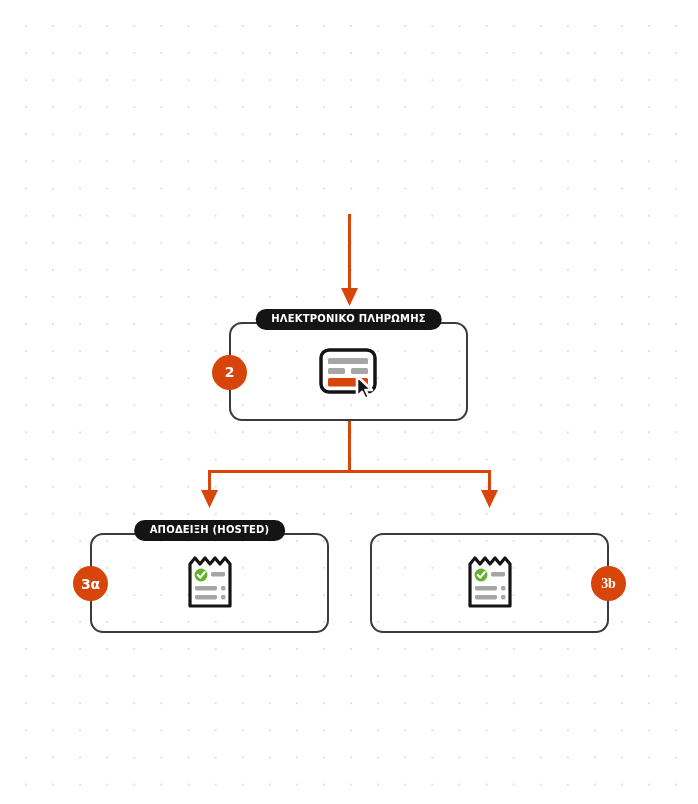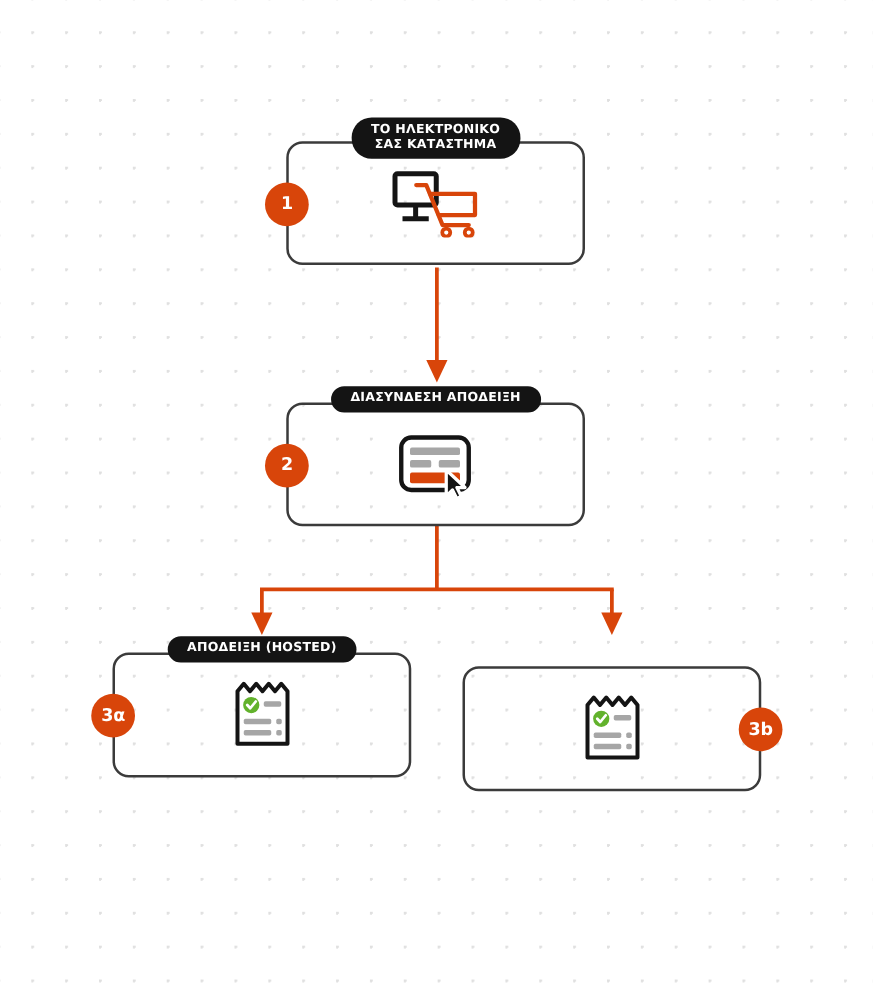--- a/index.html
+++ b/index.html
@@ -67,21 +67,21 @@
     color: #ffffff;
     font-size: 14px;
     font-weight: bold;
     display: flex;
     align-items: center;
     justify-content: center;
     z-index: 6;
     letter-spacing: -0.2px;
   }
   .badge-left { left: -19px; top: 50%; margin-top: -17px; }
-  .badge-right { right: -19px; top: 50%; margin-top: -17px; }
+  .badge-right { right: -19px; top: 50%; margin-top: -17px; font-family: Liberation Serif, serif; }
 
   .icon-wrap {
     position: absolute;
     left: 0; right: 0; top: 0; bottom: 0;
     display: flex;
     align-items: center;
     justify-content: center;
   }
 
   .connector {
@@ -102,55 +102,37 @@
 
   <svg class="connector" style="left:195px; top:420px; width:320px; height:100px;" viewBox="0 0 320 100">
     <line x1="154.5" y1="0" x2="154.5" y2="52.5" stroke="#d8450a" stroke-width="3"></line>
     <line x1="13" y1="51.5" x2="296" y2="51.5" stroke="#d8450a" stroke-width="3"></line>
     <line x1="14.5" y1="51.5" x2="14.5" y2="74" stroke="#d8450a" stroke-width="3"></line>
     <polygon points="14.5,88 6,70 23,70" fill="#d8450a"></polygon>
     <line x1="294.5" y1="51.5" x2="294.5" y2="74" stroke="#d8450a" stroke-width="3"></line>
     <polygon points="294.5,88 286,70 303,70" fill="#d8450a"></polygon>
   </svg>
 
-  <div class="node" style="left:229px; top:113px; width:239px; height:99px;">
-    <div class="node-pill pill-2line">ΤΟ ΗΛΕΚΤΡΟΝΙΚΟ
-ΣΑΣ ΚΑΤΑΣΤΗΜΑ</div>
-    <div class="badge badge-left">1</div>
-    <div class="icon-wrap">
-      <svg width="72" height="54" viewBox="0 0 72 54">
-
-        <rect x="3" y="3" width="33" height="25" rx="2" fill="none" stroke="#141414" stroke-width="4"></rect>
-        <line x1="19.5" y1="28" x2="19.5" y2="38" stroke="#141414" stroke-width="4"></line>
-        <line x1="9" y1="39" x2="30" y2="39" stroke="#141414" stroke-width="4"></line>
-
-        <path d="M20 12 L28 12 L41 44 L62 44" fill="none" stroke="#d8450a" stroke-width="3.4" stroke-linecap="round" stroke-linejoin="round"></path>
-        <path d="M31 19 L67 19 L67 36 L38 36" fill="none" stroke="#d8450a" stroke-width="3.4" stroke-linecap="round" stroke-linejoin="round"></path>
-        <circle cx="44" cy="50" r="3.2" fill="none" stroke="#d8450a" stroke-width="3"></circle>
-        <circle cx="62" cy="50" r="3.2" fill="none" stroke="#d8450a" stroke-width="3"></circle>
-      </svg>
-    </div>
-  </div>
 
   <div class="node" style="left:229px; top:322px; width:239px; height:99px;">
-    <div class="node-pill">ΔΙΑΣΥΝΔΕΣΗ ΑΠΟΔΕΙΞΗ</div>
+    <div class="node-pill">ΗΛΕΚΤΡΟΝΙΚΟ ΠΛΗΡΩΜΗΣ</div>
     <div class="badge badge-left">2</div>
     <div class="icon-wrap">
       <svg width="72" height="58" viewBox="0 0 72 58">
         <rect x="8" y="7" width="54" height="42" rx="8" fill="#ffffff" stroke="#141414" stroke-width="3.5"></rect>
         <rect x="15" y="15" width="40" height="6" rx="1.5" fill="#a6a6a6"></rect>
         <rect x="15" y="25" width="17" height="6" rx="1.5" fill="#a6a6a6"></rect>
         <rect x="38" y="25" width="17" height="6" rx="1.5" fill="#a6a6a6"></rect>
         <rect x="15" y="35" width="40" height="8.5" rx="1.5" fill="#d8450a"></rect>
         <path d="M44 33 L44 54 L49 49 L52.5 56 L56 54 L52.5 47 L59 47 Z" fill="#141414" stroke="#ffffff" stroke-width="2.6" stroke-linejoin="round"></path>
       </svg>
     </div>
   </div>
 
-  <div class="node" style="left:90px; top:522px; width:239px; height:100px;">
+  <div class="node" style="left:90px; top:533px; width:239px; height:100px;">
     <div class="node-pill">ΑΠΟΔΕΙΞΗ (HOSTED)</div>
     <div class="badge badge-left">3α</div>
     <div class="icon-wrap">
       <svg width="48" height="54" viewBox="0 0 48 54">
         <path d="M4 8 L9 2 L14 8 L19 2 L24 8 L29 2 L34 8 L39 2 L44 8 L44 50 L4 50 Z" fill="#ffffff" stroke="#141414" stroke-width="3.2" stroke-linejoin="round"></path>
         <circle cx="15" cy="19" r="6.5" fill="#62b22c"></circle>
         <path d="M11.8 19 L14.2 21.6 L18.6 16.2" fill="none" stroke="#ffffff" stroke-width="2.2" stroke-linecap="round" stroke-linejoin="round"></path>
         <rect x="25" y="16" width="14" height="4.4" rx="1.4" fill="#a6a6a6"></rect>
         <rect x="9" y="30" width="22" height="4.4" rx="1.4" fill="#a6a6a6"></rect>
         <rect x="35" y="30" width="4.4" height="4.4" rx="1.4" fill="#a6a6a6"></rect>

